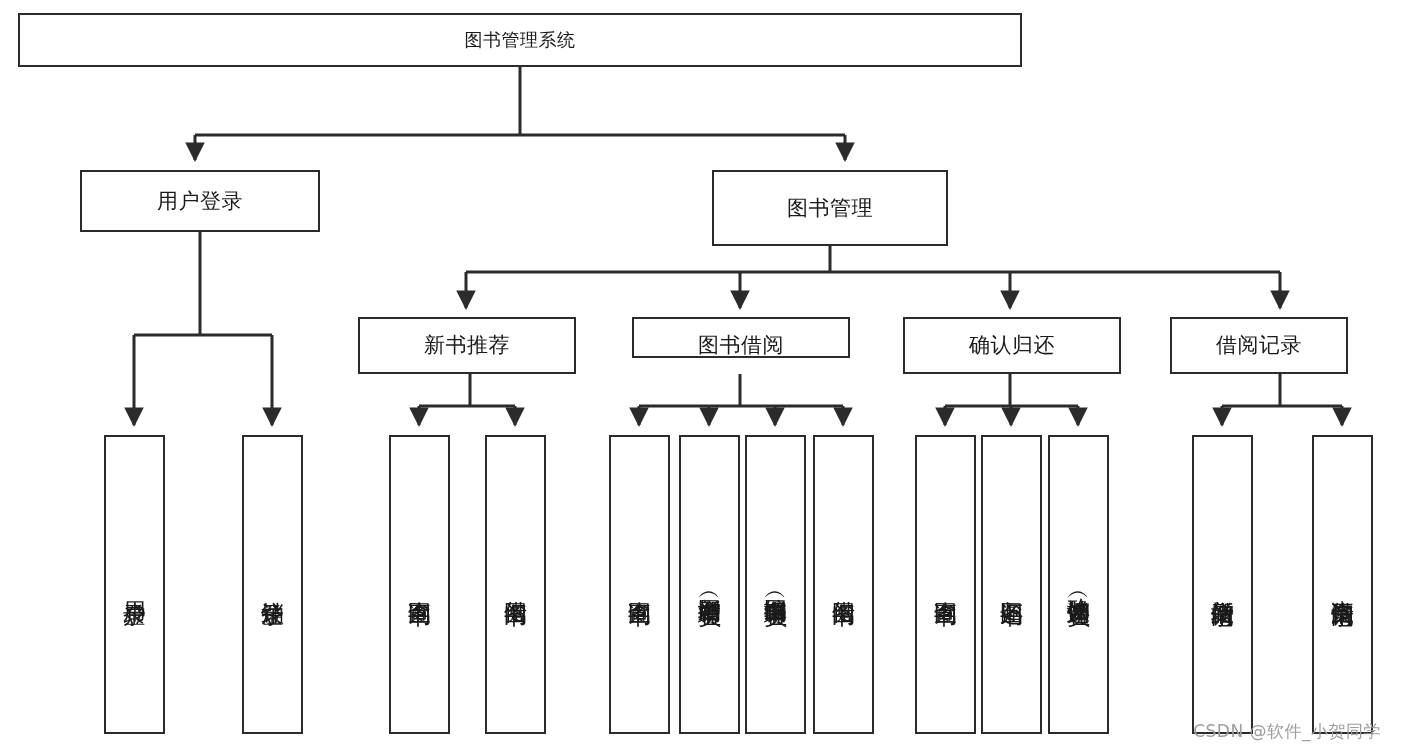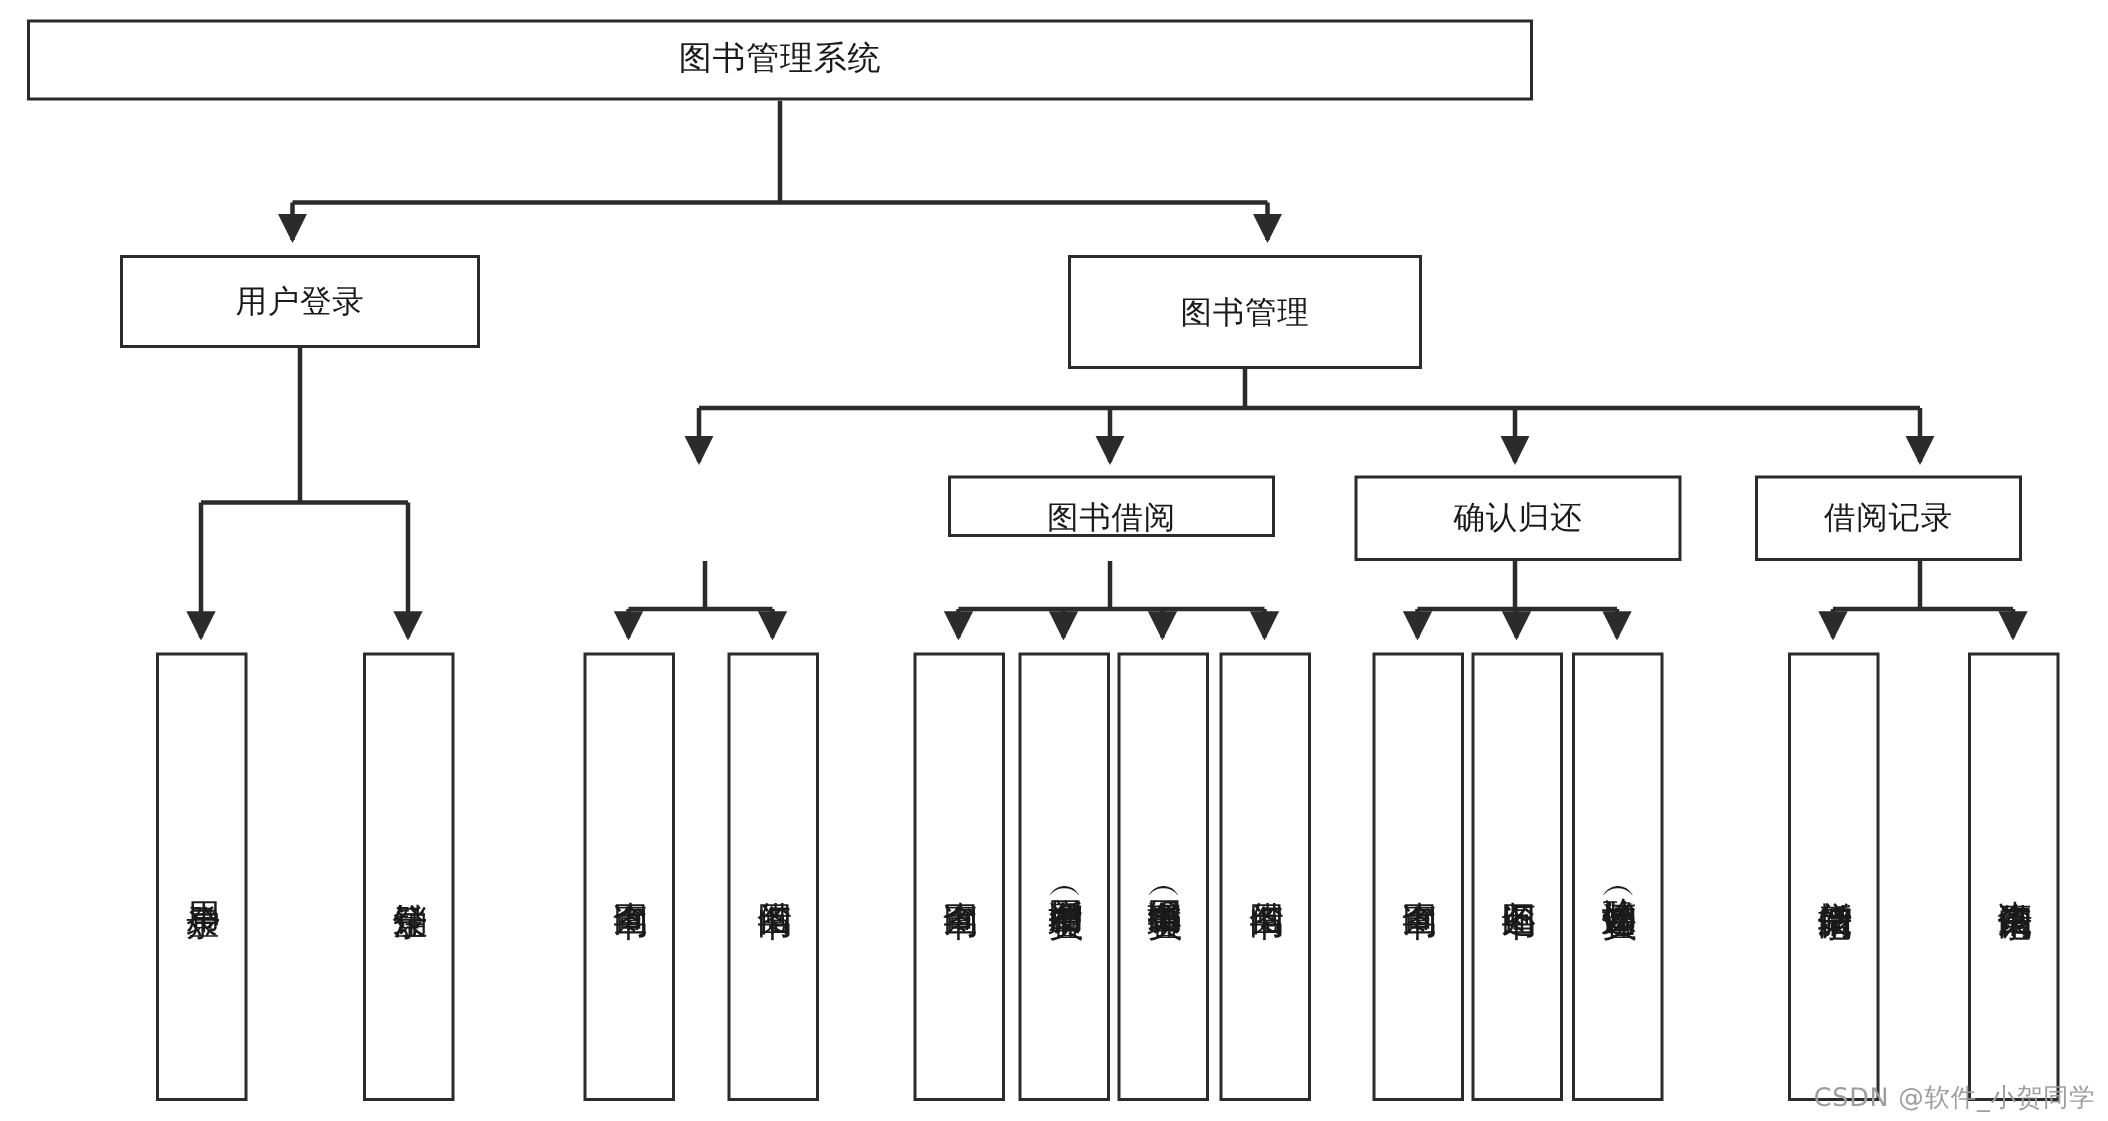--- a/index.html
+++ b/index.html
@@ -29,21 +29,21 @@
     display: block;
     text-align: center;
     line-height: 1.05;
   }
   .node.horiz .lbl {
     font-size: 21px;
     letter-spacing: 0.5px;
     white-space: nowrap;
   }
   .node.root .lbl {
-    font-size: 22px;
+    font-size: 18px;
   }
   .node.leaf {
     align-items: center;
     justify-content: center;
   }
   .node.leaf .lbl {
     writing-mode: vertical-rl;
     text-orientation: upright;
     font-size: 23px;
     line-height: 1.18;
@@ -54,21 +54,21 @@
   #edges {
     position: absolute;
     left: 0;
     top: 0;
     width: 1405px;
     height: 747px;
     pointer-events: none;
   }
   .watermark {
     position: absolute;
-    right: 8px;
+    right: 24px;
     bottom: 4px;
     font-size: 17px;
     color: #9e9e9e;
     letter-spacing: 0.5px;
     white-space: nowrap;
   }
 </style>
 </head>
 <body>
 
@@ -128,20 +128,23 @@
     <span class="lbl">图书管理系统</span>
   </div>
 
   <div class="node horiz" style="left:80px; top:170px; width:240px; height:62px;">
     <span class="lbl">用户登录</span>
   </div>
   <div class="node horiz" style="left:712px; top:170px; width:236px; height:76px;">
     <span class="lbl">图书管理</span>
   </div>
 
+  <div class="node horiz" style="left:358px; top:317px; width:218px; height:57px;">
+    <span class="lbl">新书推荐</span>
+  </div>
   <div class="node horiz" style="left:632px; top:317px; width:218px; height:41px;align-items:flex-end;">
     <span class="lbl">图书借阅</span>
   </div>
   <div class="node horiz" style="left:903px; top:317px; width:218px; height:57px;">
     <span class="lbl">确认归还</span>
   </div>
   <div class="node horiz" style="left:1170px; top:317px; width:178px; height:57px;">
     <span class="lbl">借阅记录</span>
   </div>
 

